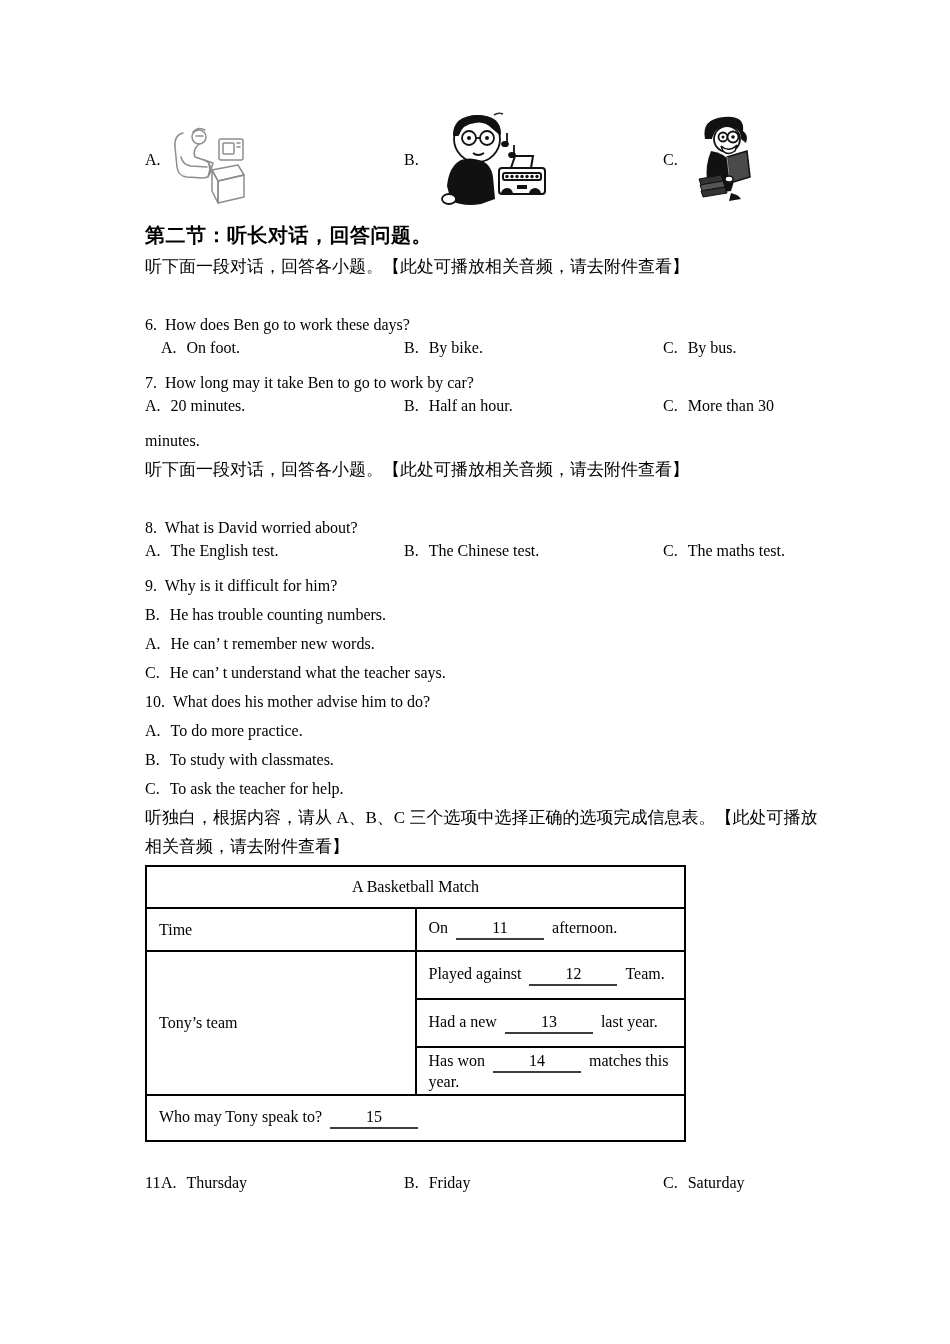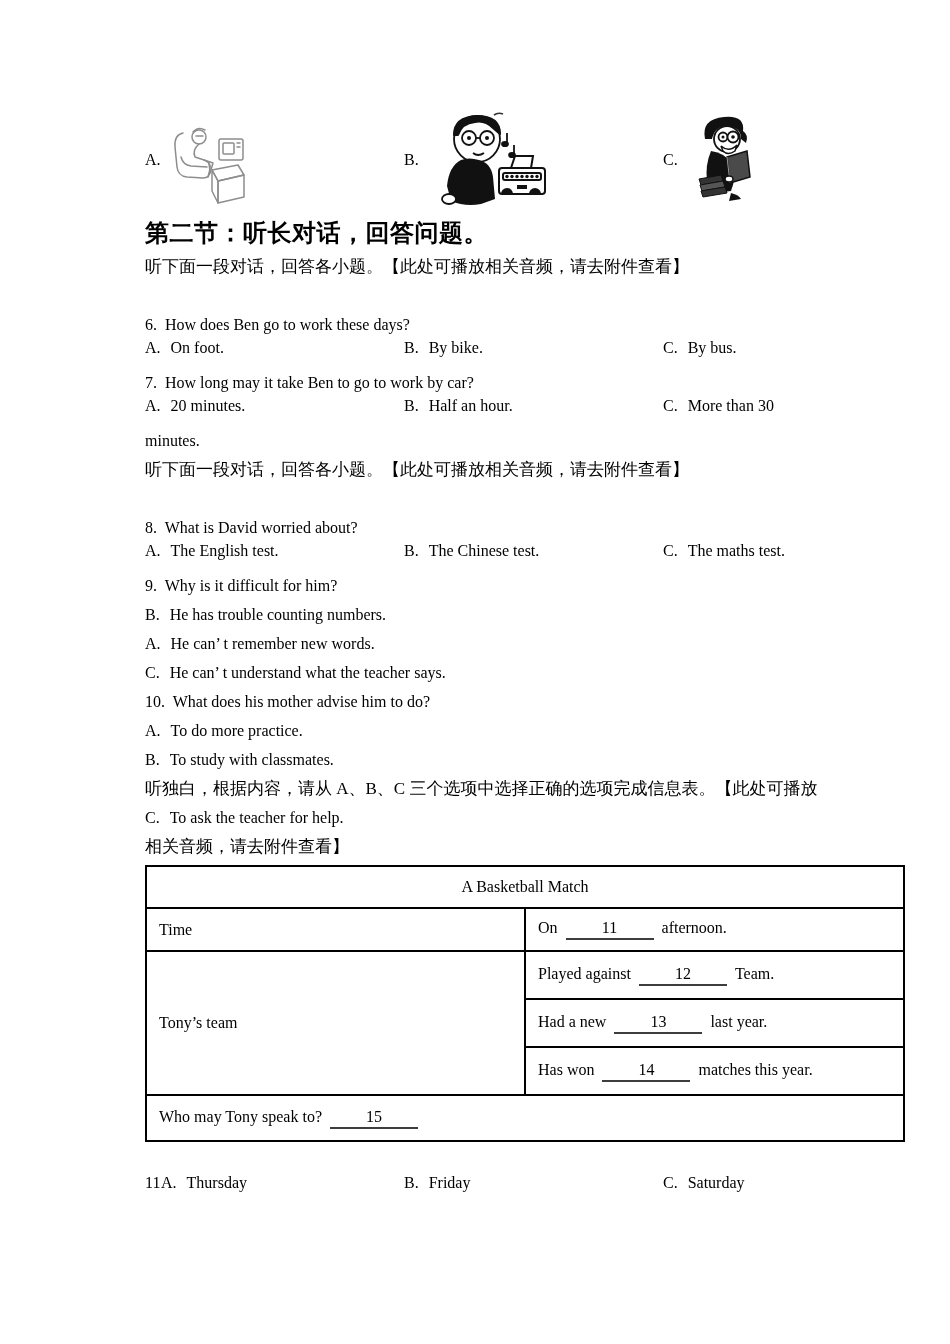--- a/index.html
+++ b/index.html
@@ -3,30 +3,30 @@
 <meta charset="utf-8">
 <style>
   html,body{margin:0;padding:0;background:#fff;}
   .page{position:relative;width:950px;height:1344px;background:#fff;overflow:hidden;
         font-family:"Liberation Serif","DejaVu Serif",serif;color:#000;}
   
   .img-label{position:absolute;font-size:16px;line-height:20px;}
   .img-figure{position:absolute;}
   
   .content{position:absolute;left:145px;top:222px;width:663px;}
-  .sec-heading{font-size:24px;font-weight:bold;line-height:26px;margin:0 0 4px 0;
-               font-family:Liberation Mono, monospace;letter-spacing:.5px;}
+  .sec-heading{font-size:20px;font-weight:bold;line-height:26px;margin:0 0 4px 0;
+               font-family:Liberation Serif, serif;letter-spacing:.5px;}
   .ln{font-size:16px;line-height:29px;white-space:pre-wrap;}
   .zh{font-size:17px;white-space:nowrap;}
   .blankline{height:29px;}
   .optrow{position:relative;height:29px;font-size:16px;}
   .optrow .opt{position:absolute;top:0;white-space:nowrap;}
   .lbl{display:inline-block;margin-right:10px;}
   
-  .info-table{border-collapse:collapse;width:760px;margin-top:4px;font-size:16px;table-layout:fixed;}
+  .info-table{border-collapse:collapse;width:541px;margin-top:4px;font-size:16px;table-layout:fixed;}
   .info-table td{border:2px solid #000;padding:0 12px;vertical-align:middle;}
   .t-title{text-align:center;height:40px;}
   .t-left{width:313px;border-radius:18px;}
   .row-time td{height:41px;}
   .row-sub td{height:46px;}
   .row-footer td{height:44px;}
   .blank{display:inline-block;min-width:88px;border-bottom:2px solid #3d3d3d;
          text-align:center;margin:0 8px;line-height:18px;padding-bottom:1px;}
   .q11row{margin-top:32px;}
 </style>
@@ -125,21 +125,21 @@
 
   <div class="content">
 
     <div class="sec-heading">第二节：听长对话，回答问题。</div>
 
     <div class="ln zh">听下面一段对话，回答各小题。【此处可播放相关音频，请去附件查看】</div>
     <div class="ln blankline"></div>
 
     <div class="ln">6.  How does Ben go to work these days?</div>
     <div class="optrow">
-      <span class="opt" style="left:0;"><span class="lbl">A.</span><span>On foot.</span></span>
+      <span class="opt" style="left:16px;"><span class="lbl">A.</span><span>On foot.</span></span>
       <span class="opt" style="left:259px;"><span class="lbl">B.</span><span>By bike.</span></span>
       <span class="opt" style="left:518px;"><span class="lbl">C.</span><span>By bus.</span></span>
     </div>
 
     <div class="ln">7.  How long may it take Ben to go to work by car?</div>
     <div class="optrow">
       <span class="opt" style="left:0;"><span class="lbl">A.</span><span>20 minutes.</span></span>
       <span class="opt" style="left:259px;text-align:right;"><span class="lbl">B.</span><span>Half an hour.</span></span>
       <span class="opt" style="left:518px;"><span class="lbl">C.</span><span>More than 30</span></span>
     </div>
@@ -156,23 +156,23 @@
     </div>
 
     <div class="ln">9.  Why is it difficult for him?</div>
     <div class="ln"><span class="lbl">B.</span><span>He has trouble counting numbers.</span></div>
     <div class="ln"><span class="lbl">A.</span><span>He can’ t remember new words.</span></div>
     <div class="ln"><span class="lbl">C.</span><span>He can’ t understand what the teacher says.</span></div>
 
     <div class="ln">10.  What does his mother advise him to do?</div>
     <div class="ln"><span class="lbl">A.</span><span>To do more practice.</span></div>
     <div class="ln"><span class="lbl">B.</span><span>To study with classmates.</span></div>
+    <div class="ln"><span class="lbl">C.</span><span>To ask the teacher for help.</span></div>
+
     <div class="ln zh">听独白，根据内容，请从 A、B、C 三个选项中选择正确的选项完成信息表。【此处可播放</div>
-
-    <div class="ln"><span class="lbl">C.</span><span>To ask the teacher for help.</span></div>
     <div class="ln zh">相关音频，请去附件查看】</div>
 
     <table class="info-table">
       <tbody>
           <tr>
         <td colspan="2" class="t-title">A Basketball Match</td>
       </tr>
       <tr class="row-time">
         <td class="t-left">Time</td>
         <td>

